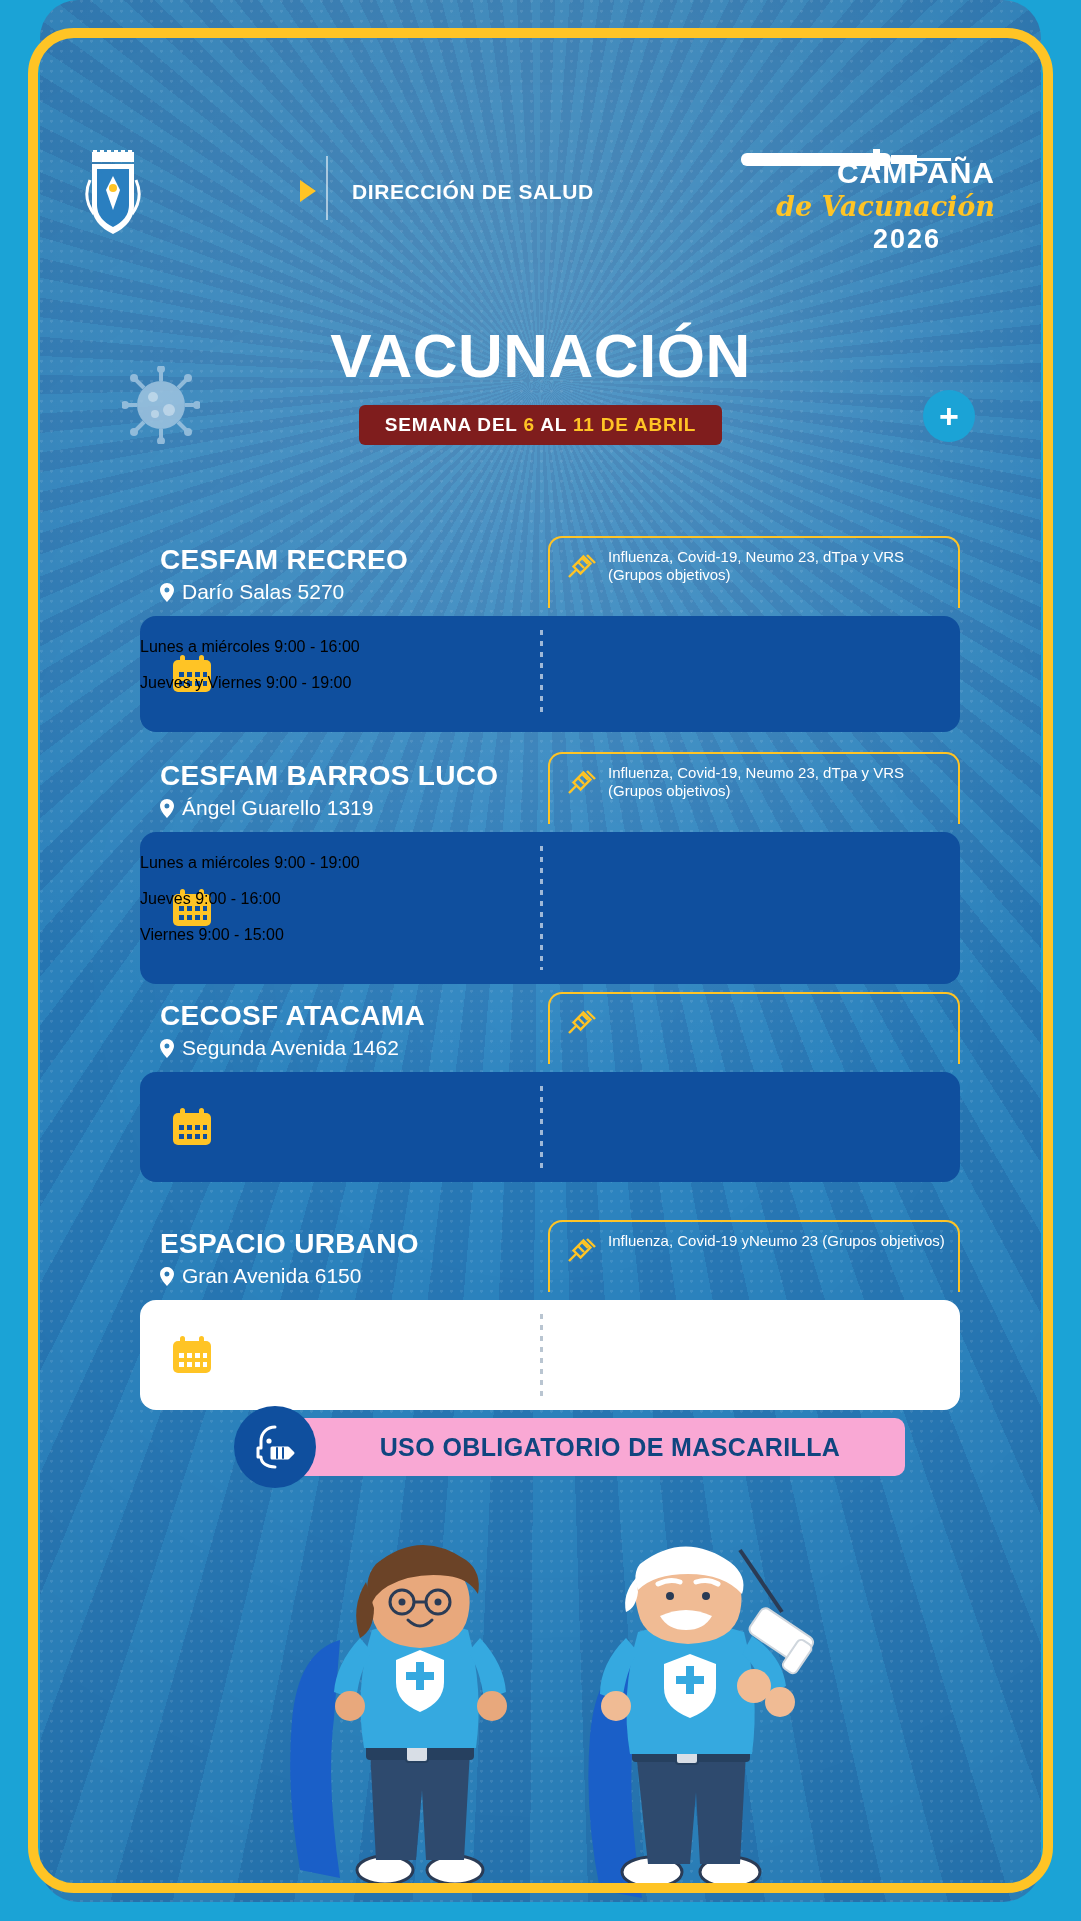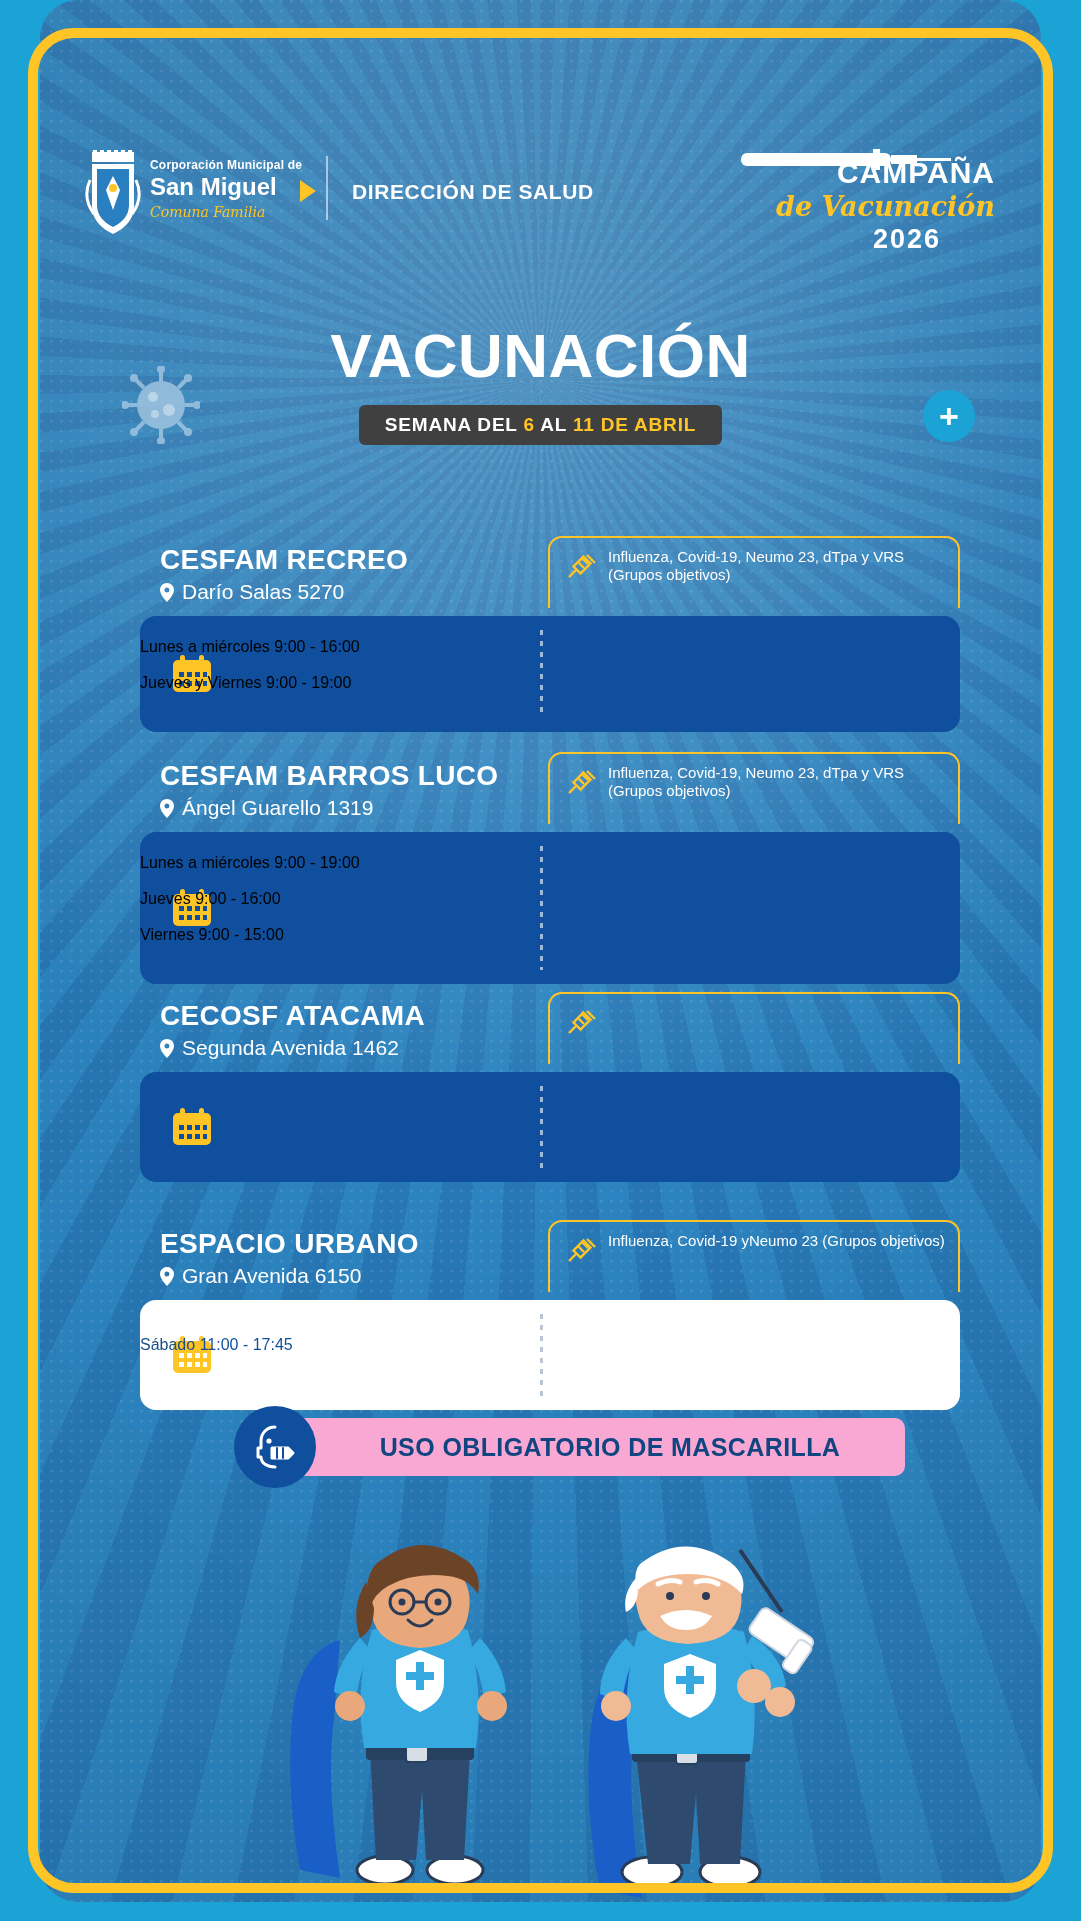--- a/index.html
+++ b/index.html
@@ -124,21 +124,21 @@
     display: inline-flex; align-items: center; gap: 14px;
     font-size: 38px; font-weight: 700; color: #ffc425; letter-spacing: 1.2px;
   }
   .t-row2 {
     margin-top: 2px;
     font-size: 62px; font-weight: 700; color: #ffffff; letter-spacing: .5px;
   }
   .week-badge {
     display: inline-block;
     margin-top: 14px;
-    background: #404040;
+    background: #7f1d1d;
     color: #ffffff;
     font-size: 19px; font-weight: 700; letter-spacing: .8px;
     padding: 9px 26px 9px 26px;
     border-radius: 6px;
   }
   .week-badge b { color: #ffc425; }
   .virus {
     position: absolute; left: 82px; top: 48px;
     width: 78px; height: 78px; opacity: .85;
   }
@@ -242,25 +242,20 @@
           </g>
           <path d="M8 14 L50 14 L50 56 Q50 74 29 84 Q8 74 8 56 Z" fill="#ffffff"></path>
           <path d="M13 19 L45 19 L45 55 Q45 69 29 77 Q13 69 13 55 Z" fill="#2a7fc0"></path>
           <path d="M29 26 L36 40 L29 60 L22 40 Z" fill="#ffffff"></path>
           <circle cx="29" cy="38" r="4" fill="#ffc425"></circle>
           <path d="M6 30 Q-2 48 10 64" stroke="#ffffff" stroke-width="3" fill="none"></path>
           <path d="M52 30 Q60 48 48 64" stroke="#ffffff" stroke-width="3" fill="none"></path>
         </svg>
       </div>
 
-      <div class="brand">
-        <div class="l1">Corporación Municipal de</div>
-        <div class="l2">San Miguel</div>
-        <div class="l3">Comuna Familia</div>
-      </div>
 
       <div class="arrow-yellow"></div>
       <div class="brand-div"></div>
       <div class="dir-salud">DIRECCIÓN DE SALUD</div>
 
       <div class="campaign">
         <svg class="syringe" viewBox="0 0 220 22">
           <rect x="0" y="5" width="150" height="13" rx="6" fill="#ffffff"></rect>
           <rect x="150" y="7" width="26" height="9" fill="#ffffff"></rect>
           <rect x="176" y="10" width="34" height="3" fill="#ffffff"></rect>
@@ -487,24 +482,20 @@
               <rect x="15" y="17" width="5" height="5"></rect>
             <rect x="23" y="17" width="5" height="5"></rect>
               <rect x="31" y="17" width="4" height="5"></rect>
             <rect x="7" y="26" width="5" height="5"></rect>
               <rect x="15" y="26" width="5" height="5"></rect>
             <rect x="23" y="26" width="5" height="5"></rect>
               <rect x="31" y="26" width="4" height="5"></rect>
           </g>
         </svg>
         <div class="dots"></div>
-        <div class="rline">
-          <span class="day">Sábado</span>
-          <span class="hour">11:00 - 17:45</span>
-        </div>
       </div>
     </div>
 
     <div class="mask-wrap">
       <div class="mask-bar">USO OBLIGATORIO DE MASCARILLA</div>
       <div class="mask-circle">
         <svg width="52" height="52" viewBox="0 0 52 52">
           <g fill="none" stroke="#ffffff" stroke-width="3" stroke-linejoin="round" stroke-linecap="round">
             <path d="M26 6c-8 0-14 6-14 14v7h-3v9h3c0 6 6 10 14 10"></path>
             <path d="M23 27h16l5 5-5 5H23z" fill="#ffffff" stroke="#ffffff"></path>

